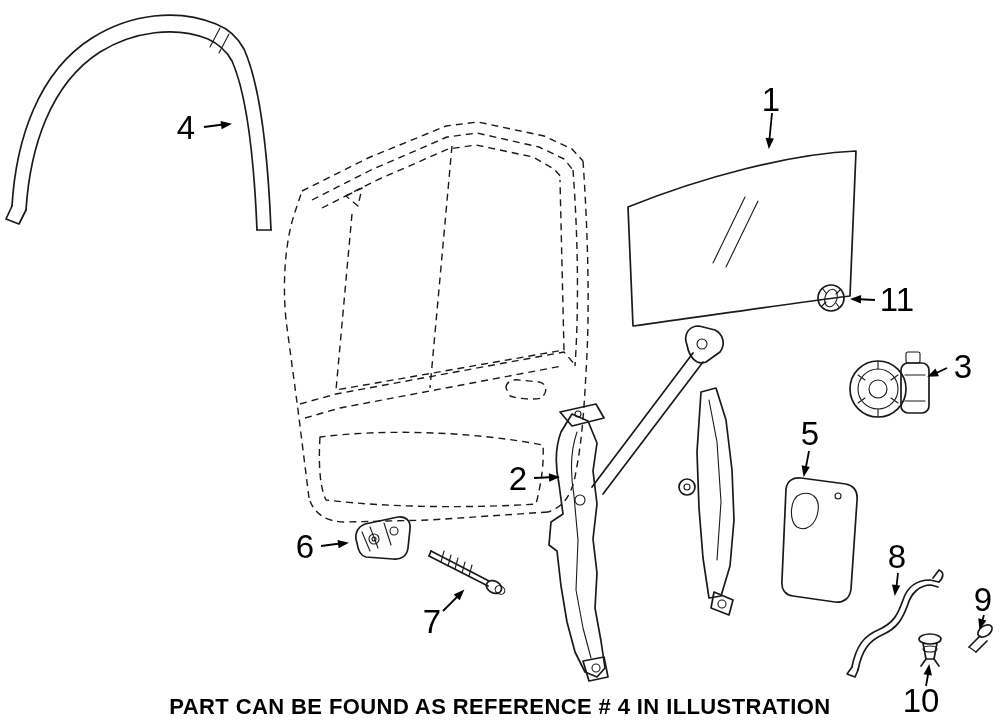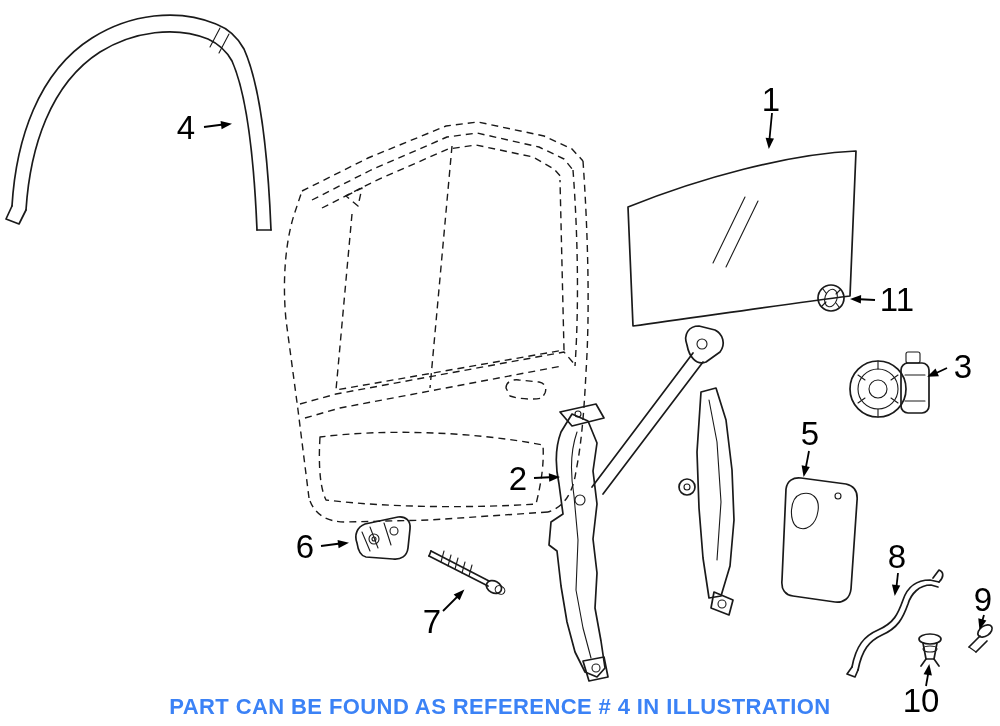--- a/index.html
+++ b/index.html
@@ -223,14 +223,14 @@
       <text class="num" x="810" y="445">5</text>
       <text class="num" x="305" y="558">6</text>
       <text class="num" x="432" y="633">7</text>
       <text class="num" x="897" y="568">8</text>
       <text class="num" x="983" y="611">9</text>
       <text class="num" x="921" y="712">10</text>
       <text class="num" x="897" y="311">11</text>
     </g>
   </svg>
 
-  <div class="note" style="color: #3b82f6;">PART CAN BE FOUND AS REFERENCE # 4 IN ILLUSTRATION</div>
+  <div class="note" style="color: #000000;">PART CAN BE FOUND AS REFERENCE # 4 IN ILLUSTRATION</div>
 </div>
 
 </body></html>

